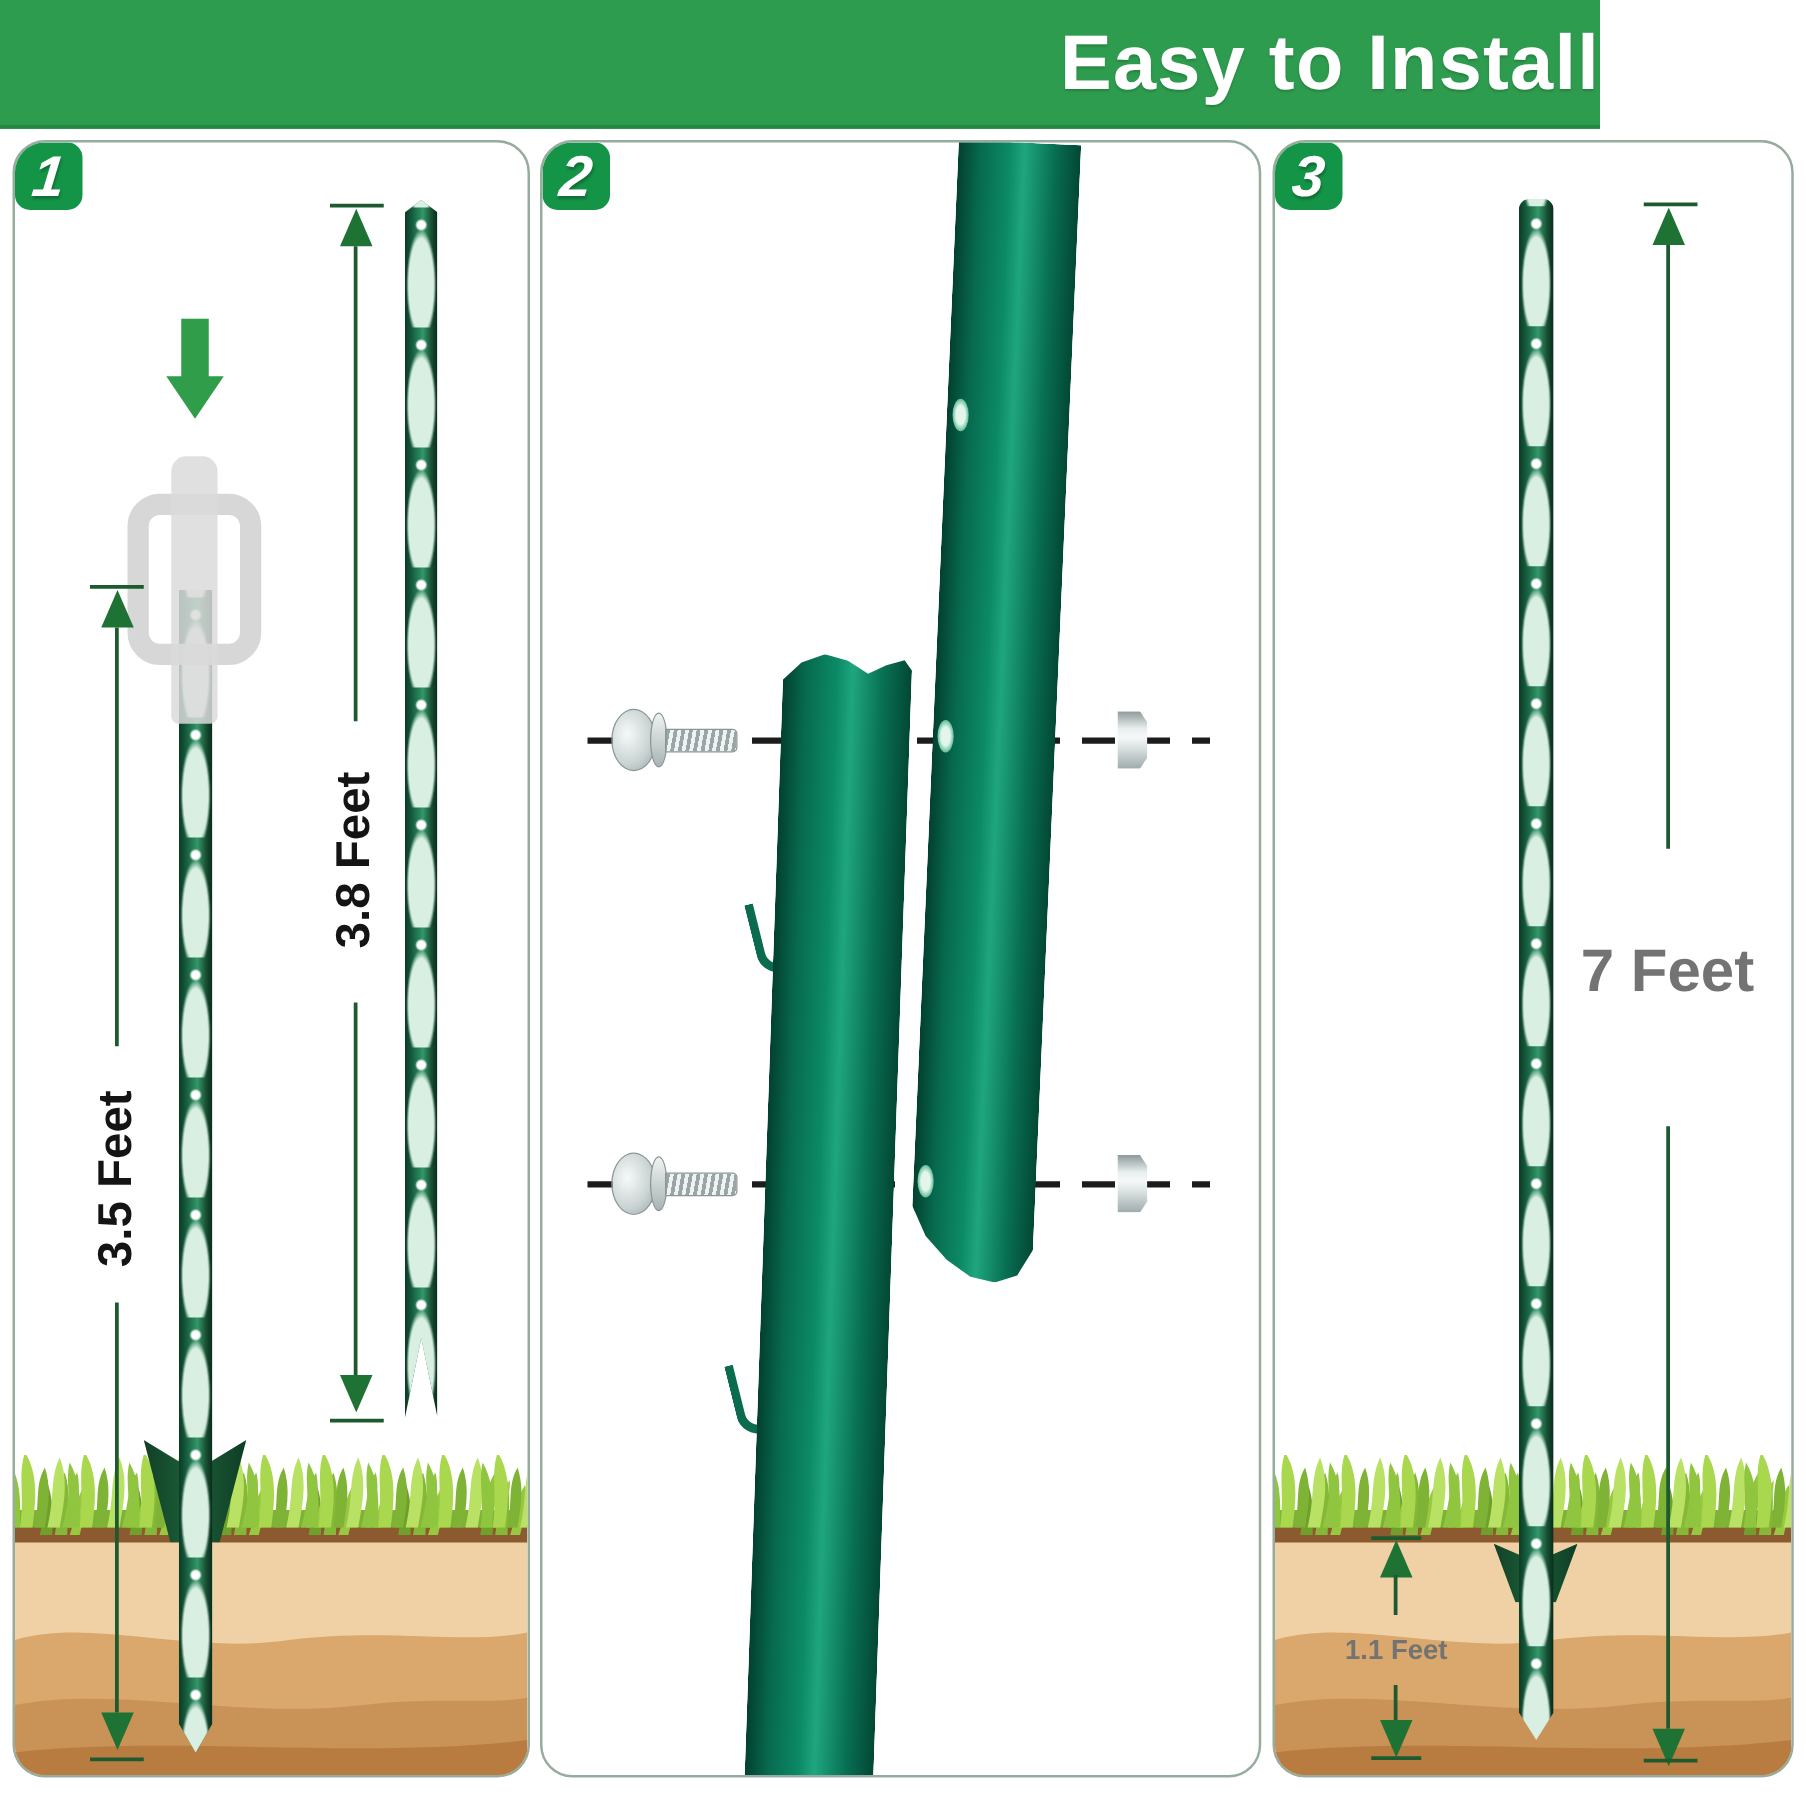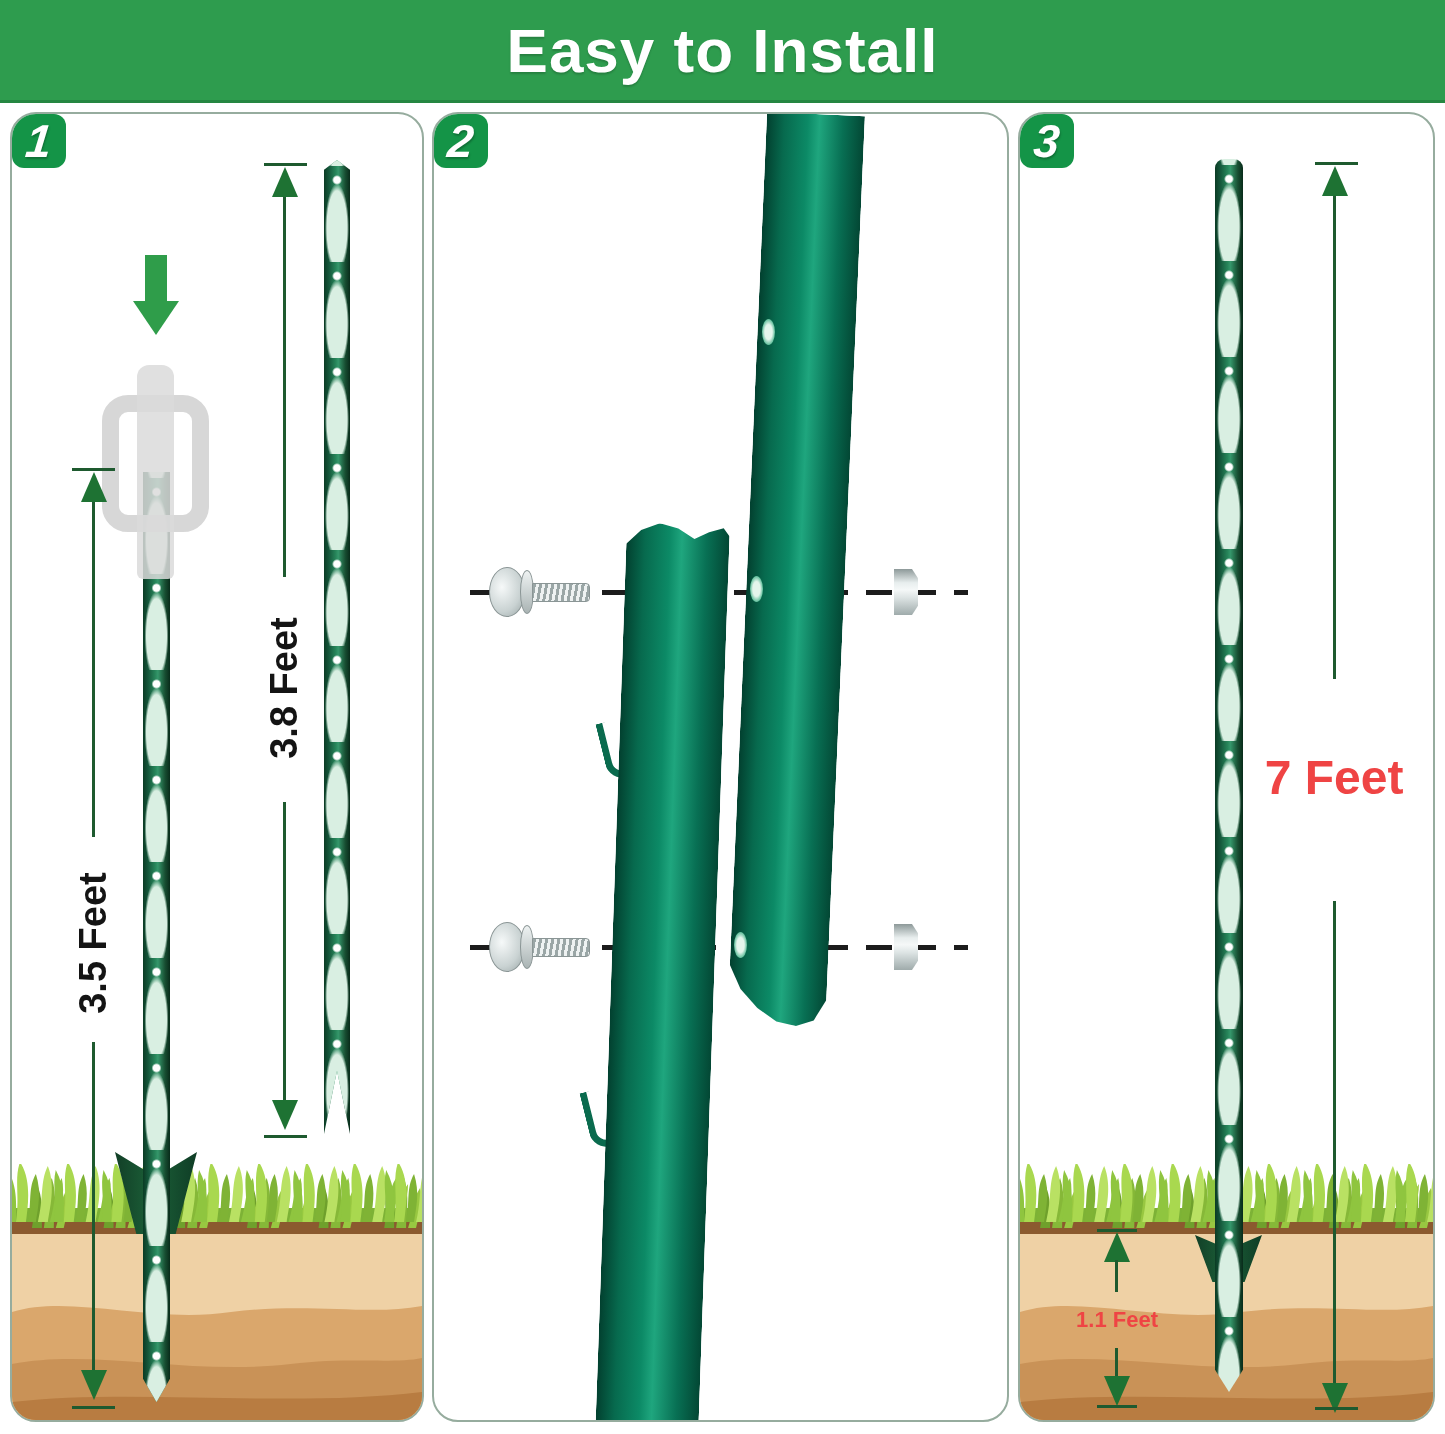--- a/index.html
+++ b/index.html
@@ -1,39 +1,39 @@
 <!DOCTYPE html>
 <html><head>
 <meta charset="utf-8">
 <style>
   html,body{margin:0;padding:0;background:#ffffff;}
   .stage{position:relative;width:1445px;height:1434px;background:#ffffff;overflow:hidden;
          font-family:"Liberation Sans", sans-serif;}
   
-  .header{position:absolute;left:0;top:0;width:1445px;height:100px;background:#2E9C4E;
-          border-bottom:3px solid #258741;display:flex;align-items:center;justify-content:center;}
+  .header{position:absolute;left:0;top:0;width:1280px;height:100px;background:#2E9C4E;
+          border-bottom:3px solid #258741;display:flex;align-items:center;justify-content:flex-end;}
   .header-title{color:#ffffff;font-size:62px;font-weight:bold;letter-spacing:1px;
                 text-shadow:0 2px 2px rgba(0,0,0,0.18);}
   
   .panel{position:absolute;top:112px;height:1310px;background:#ffffff;border:2px solid #96AC9E;
          border-radius:26px;overflow:hidden;box-sizing:border-box;}
   .badge{position:absolute;left:0px;top:0px;width:54px;height:54px;background:#149447;
          border-radius:12px;display:flex;align-items:center;justify-content:center;z-index:30;}
   .badge span{color:#fff;font-size:46px;font-weight:bold;font-style:italic;transform:skewX(-6deg);
          text-shadow:1px 2px 2px rgba(0,0,0,0.25);}
   
   .mline{position:absolute;width:3px;background:#1E5A2F;z-index:20;}
   .mtick{position:absolute;height:3px;background:#1E5A2F;z-index:20;}
   .tri-up{position:absolute;width:0;height:0;border-left:13px solid transparent;
           border-right:13px solid transparent;border-bottom:30px solid #1E7233;z-index:20;}
   .tri-down{position:absolute;width:0;height:0;border-left:13px solid transparent;
           border-right:13px solid transparent;border-top:30px solid #1E7233;z-index:20;}
   .vlabel{position:absolute;white-space:nowrap;font-weight:bold;font-size:38px;color:#141414;
           transform:translate(-50%,-50%) rotate(-90deg);z-index:21;}
-  .hlabel{position:absolute;white-space:nowrap;font-weight:bold;color:#ef4444;
+  .hlabel{position:absolute;white-space:nowrap;font-weight:bold;color:#737373;
           transform:translate(-50%,-50%);z-index:21;}
   
   .upost{position:absolute;z-index:6;
     background:
       radial-gradient(circle 4.5px at 50% 14px, #ffffff 0 3.2px, rgba(255,255,255,0) 5px) 0 6px/100% 96px repeat-y,
       radial-gradient(ellipse 3.5px 13px at 50% 62px, #D9EFE2 0 10px, rgba(255,255,255,0) 12px) 0 6px/100% 96px repeat-y,
       linear-gradient(90deg,#0B3B24 0,#14563A 18%,#27855A 45%,#35976B 55%,#174D31 82%,#082B1A 100%);}
   .anchor{position:absolute;z-index:5;
     background:linear-gradient(90deg,#123F27,#1C6038 45%,#0F3D26);
     clip-path:polygon(0 0,36% 22%,36% 0,64% 0,64% 22%,100% 0,74% 100%,26% 100%);}

